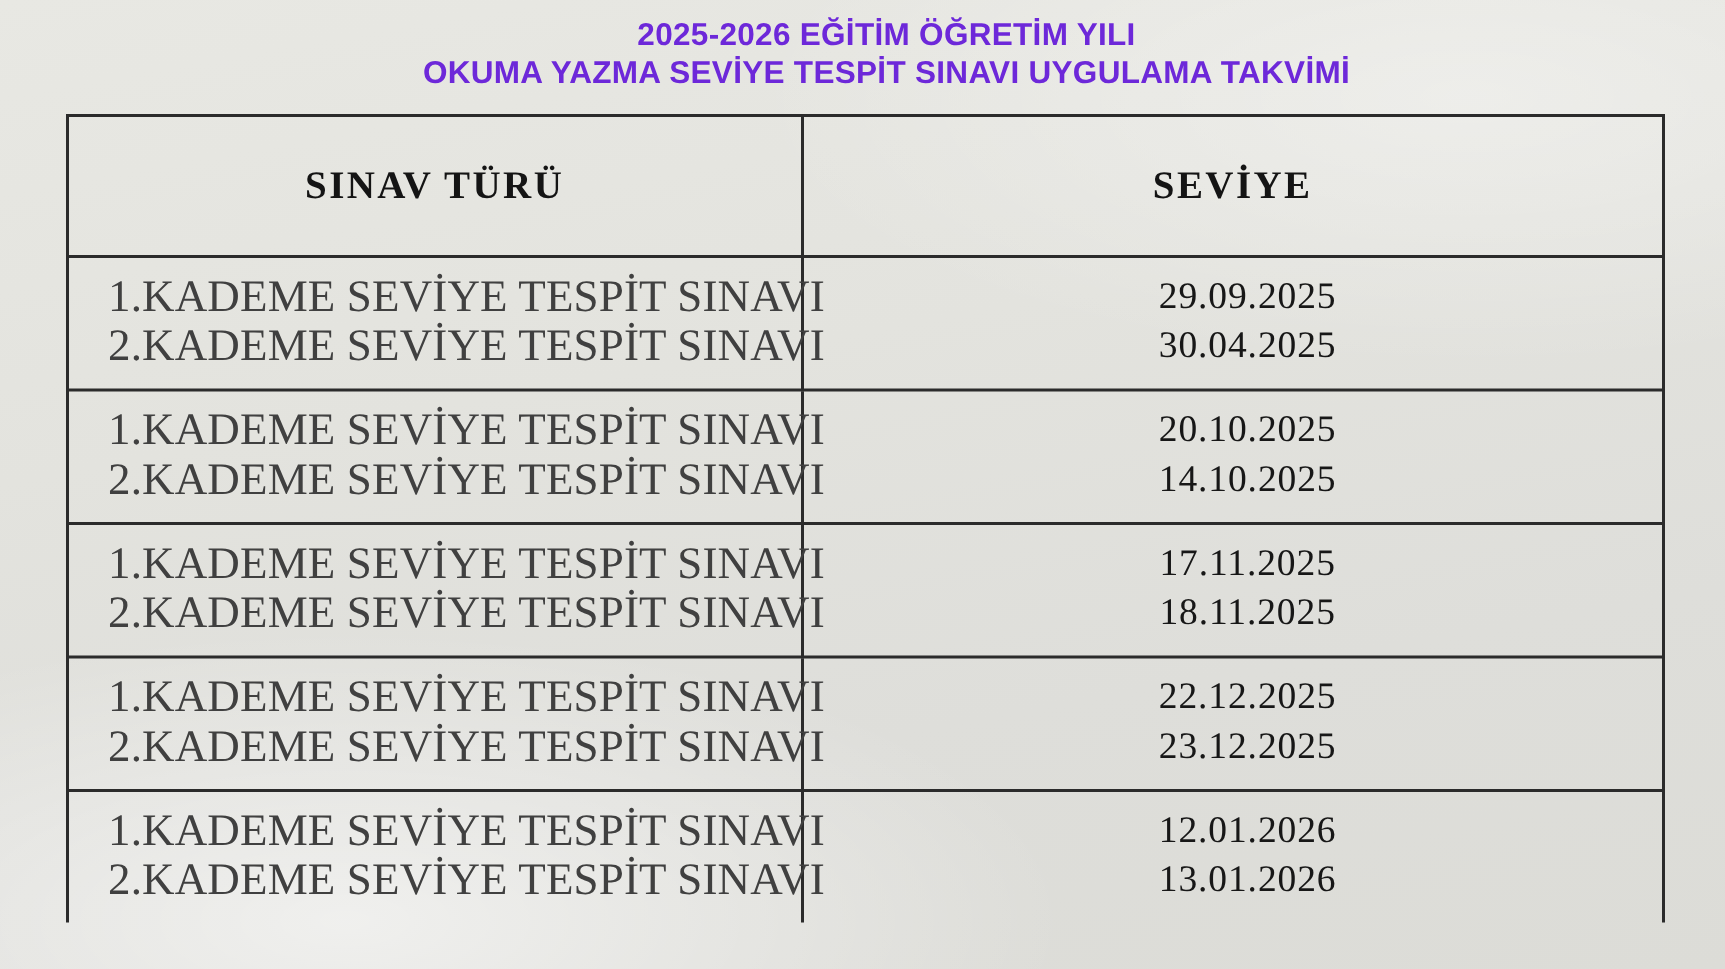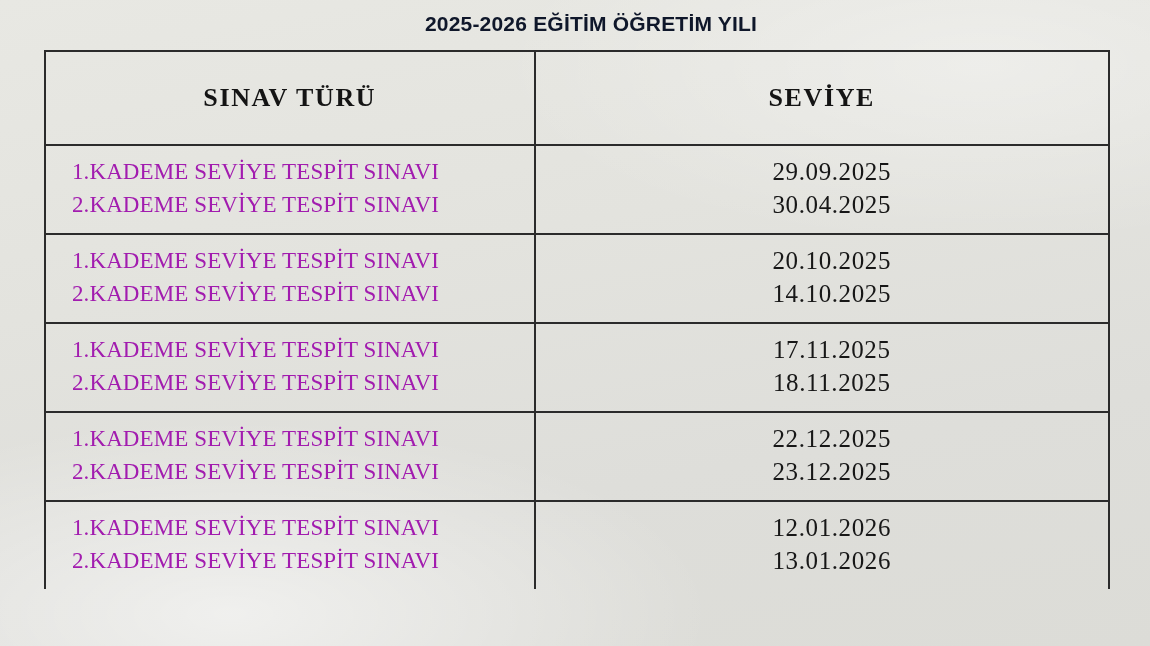--- a/index.html
+++ b/index.html
@@ -25,21 +25,21 @@
   }
   .content {
     position: relative;
     width: 1150px;
     height: 646px;
   }
   .doc-title {
     text-align: center;
     font-family: "Liberation Sans", sans-serif;
     font-weight: bold;
-    color: #0f172a;
+    color: #6d28d9;
     letter-spacing: 0.2px;
     padding-left: 32px;
   }
   .title-line1 {
     font-size: 21px;
     padding-top: 11px;
     line-height: 25px;
   }
   .title-line2 {
     font-size: 21px;
@@ -81,23 +81,23 @@
   table.schedule td:last-child { border-right: none; }
   .exam-cell {
     padding: 9px 0 12px 26px;
   }
   .date-cell {
     padding: 9px 0 11px 0;
     text-align: center;
     margin-left: 20px;
   }
   .exam-line {
-    font-size: 23px;
+    font-size: 30px;
     line-height: 33px;
-    color: #a21caf;
+    color: #404040;
     white-space: nowrap;
     letter-spacing: 0.1px;
   }
   .date-line {
     font-size: 25px;
     line-height: 33px;
     color: #171717;
     letter-spacing: 0.6px;
   }
   
@@ -105,20 +105,21 @@
 </style>
 </head>
 <body>
 
 <div class="paper"></div>
 
 <div class="content">
 
   <div class="doc-title">
     <div class="title-line1">2025-2026 EĞİTİM ÖĞRETİM YILI</div>
+    <div class="title-line2">OKUMA YAZMA SEVİYE TESPİT SINAVI UYGULAMA TAKVİMİ</div>
   </div>
 
   <div class="table-wrap">
     <table class="schedule">
       <colgroup>
         <col class="c1">
         <col class="c2">
       </colgroup>
       <thead>
         <tr>

